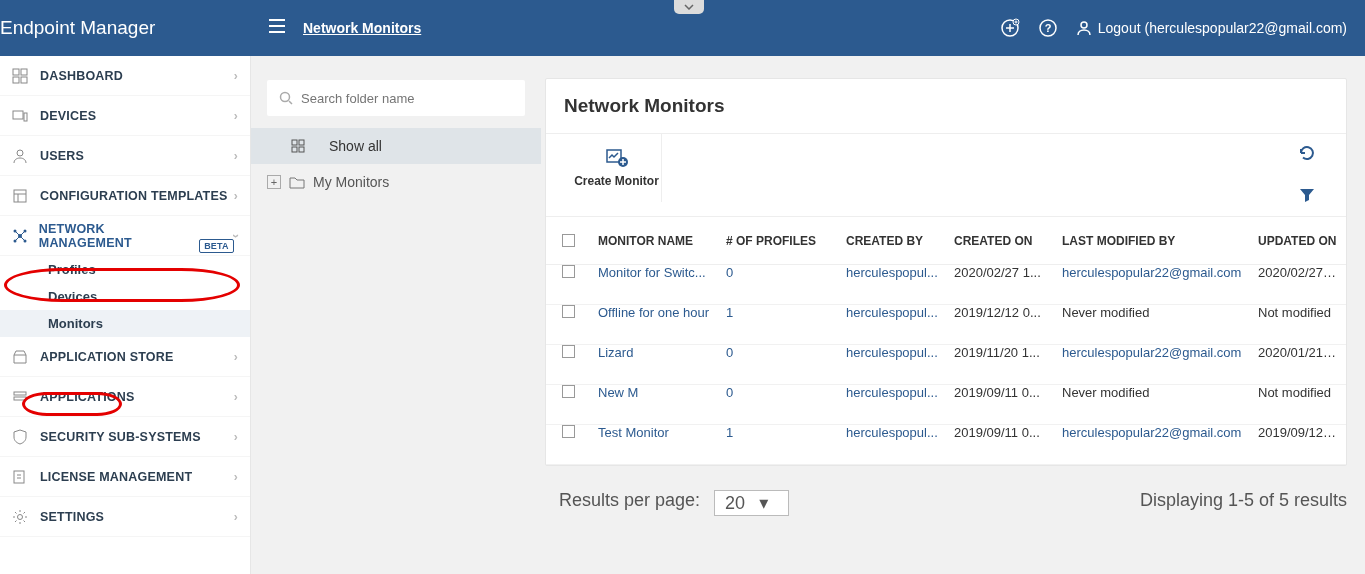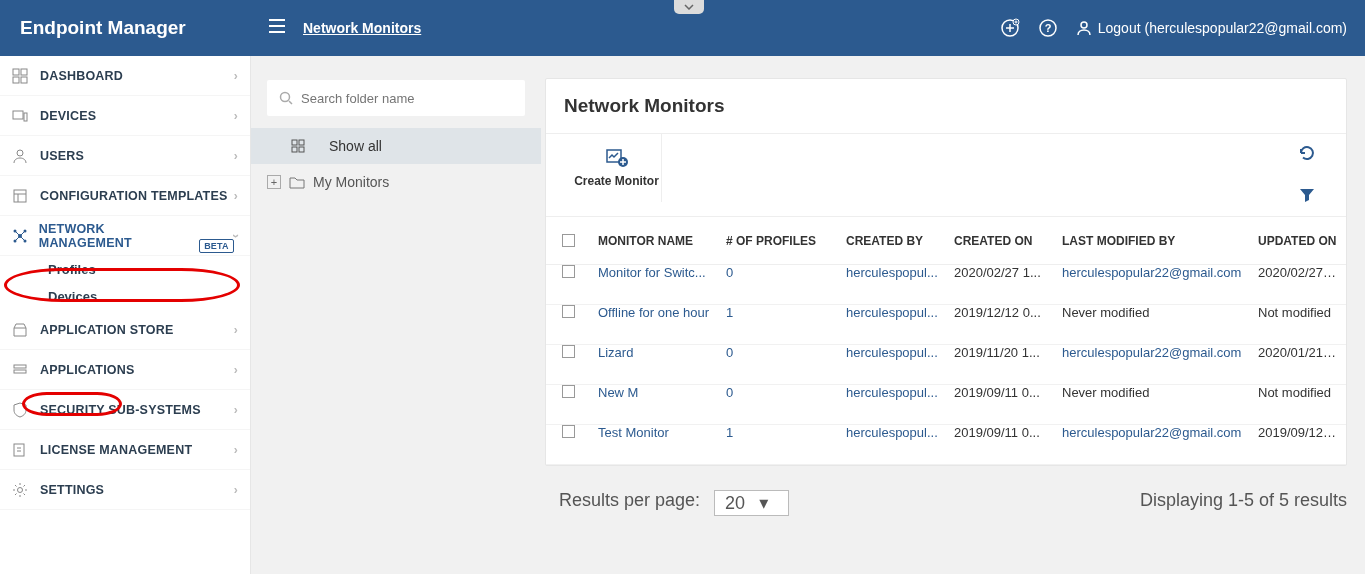--- a/index.html
+++ b/index.html
@@ -1,20 +1,20 @@
 <!DOCTYPE html>
 <html><head>
 <meta charset="utf-8">
 <style>
 * { box-sizing: border-box; margin: 0; padding: 0; }
 body { font-family: Arial, Helvetica, sans-serif; font-size: 13px; color: #333; background: #fff; width: 1365px; height: 574px; overflow: hidden; }
 
 
 .header { background: #2c5a8f; color: #fff; height: 56px; display: flex; align-items: center; position: relative; }
-.brand { width: 251px; padding-left: 20px; font-size: 19px; font-weight: bold; }
+.brand { width: 251px; font-size: 19px; font-weight: normal; }
 .header-right { flex: 1; display: flex; align-items: center; padding: 0 18px; }
 .menu-btn { color: #fff; margin-right: 18px; font-size: 16px; cursor: pointer; }
 .breadcrumb-link { color: #fff; text-decoration: underline; font-size: 14px; font-weight: 600; }
 .header-dropdown-tab { position: absolute; left: 674px; top: 0; width: 30px; height: 14px; background: #dcdcdc; border-radius: 0 0 5px 5px; display: flex; align-items: center; justify-content: center; color: #555; font-size: 10px; cursor: pointer; }
 .header-icons { margin-left: auto; display: flex; align-items: center; gap: 18px; }
 .hicon { color: #fff; width: 20px; height: 20px; display: inline-flex; align-items: center; justify-content: center; cursor: pointer; }
 .logout { color: #fff; font-size: 14px; cursor: pointer; display: flex; align-items: center; gap: 6px; }
 
 
 .app-body { display: flex; height: calc(574px - 56px); }
@@ -168,20 +168,21 @@
             <circle cx="13" cy="13" r="1.5" fill="currentColor"></circle>
             <path d="M8 8L3 3M8 8l5-5M8 8l-5 5M8 8l5 5" stroke="currentColor"></path>
           </svg>
         </span>
       <span>NETWORK MANAGEMENT</span>
       <span class="beta">BETA</span>
       <span class="chev" style="transform:rotate(90deg)">›</span>
     </div>
     <div class="sbsubitem">Profiles</div>
     <div class="sbsubitem">Devices</div>
+    <div class="sbsubitem selected">Monitors</div>
     <div class="sbitem">
       <span class="sicon">
           <svg width="16" height="16" viewBox="0 0 16 16">
             <path d="M2 6l2-4h8l2 4v8H2z" fill="none" stroke="currentColor"></path>
             <path d="M2 6h12" stroke="currentColor"></path>
           </svg>
         </span>
       <span>APPLICATION STORE</span>
       <span class="chev">›</span>
     </div>

